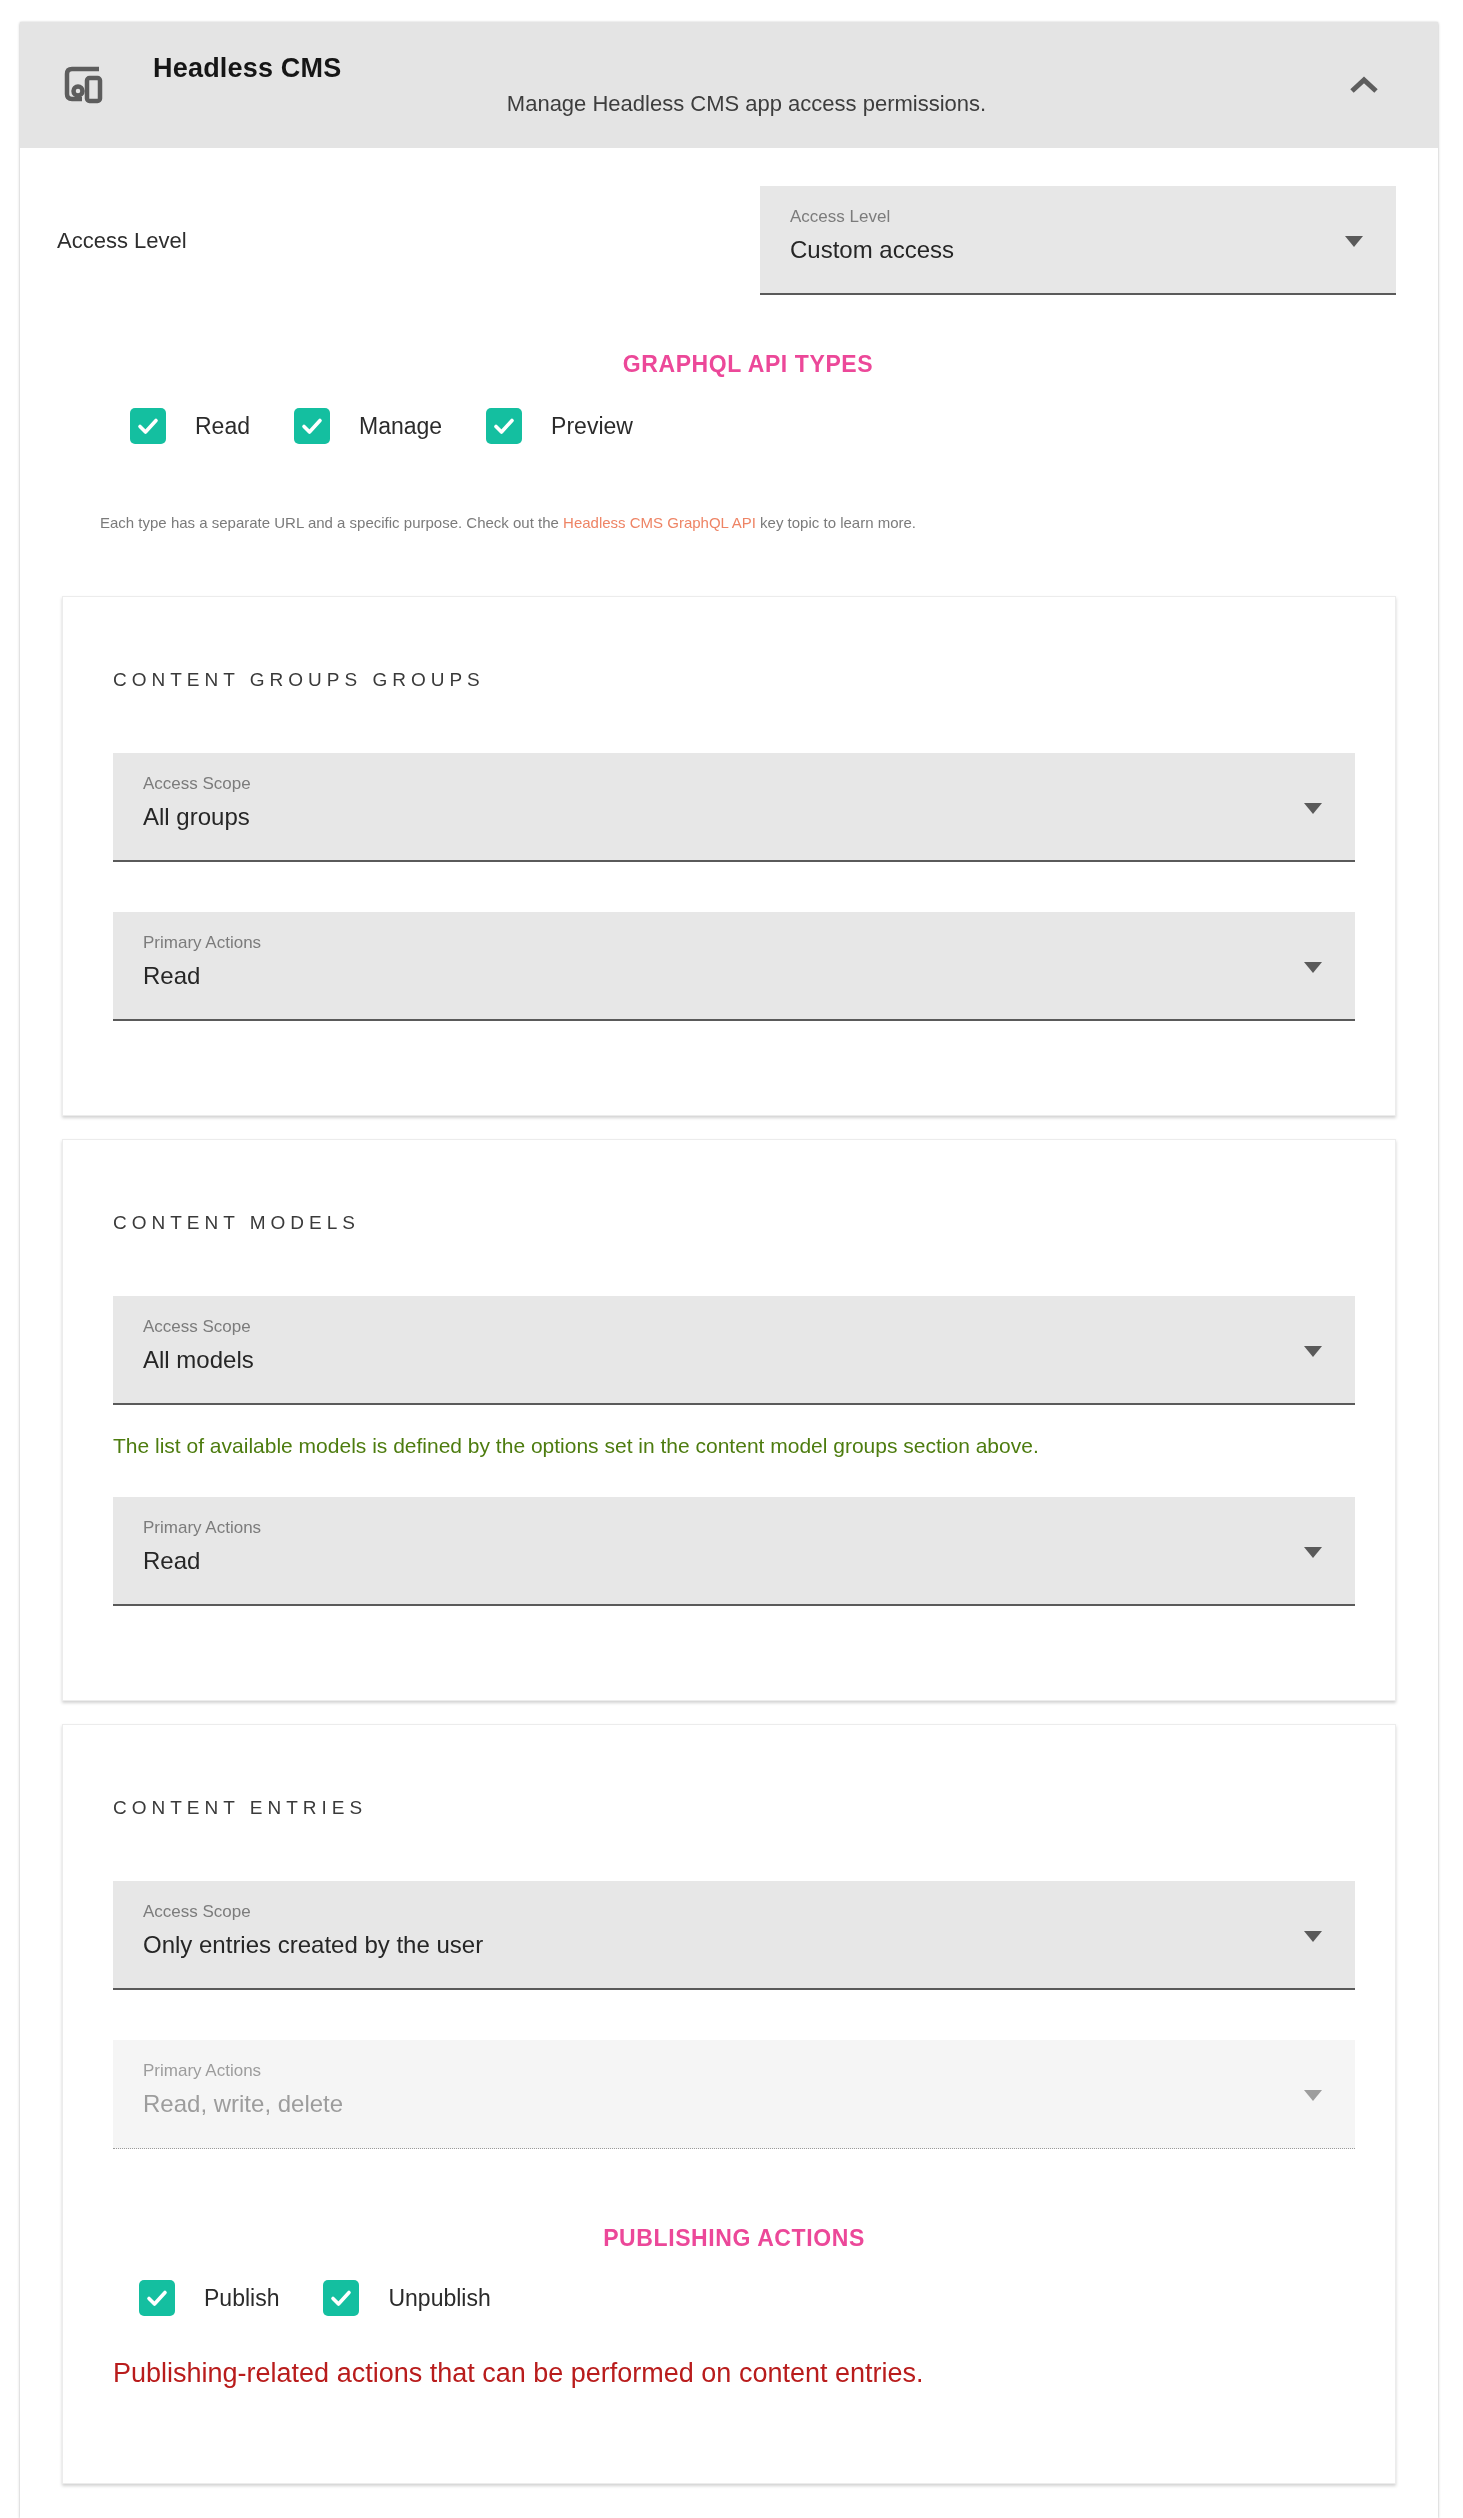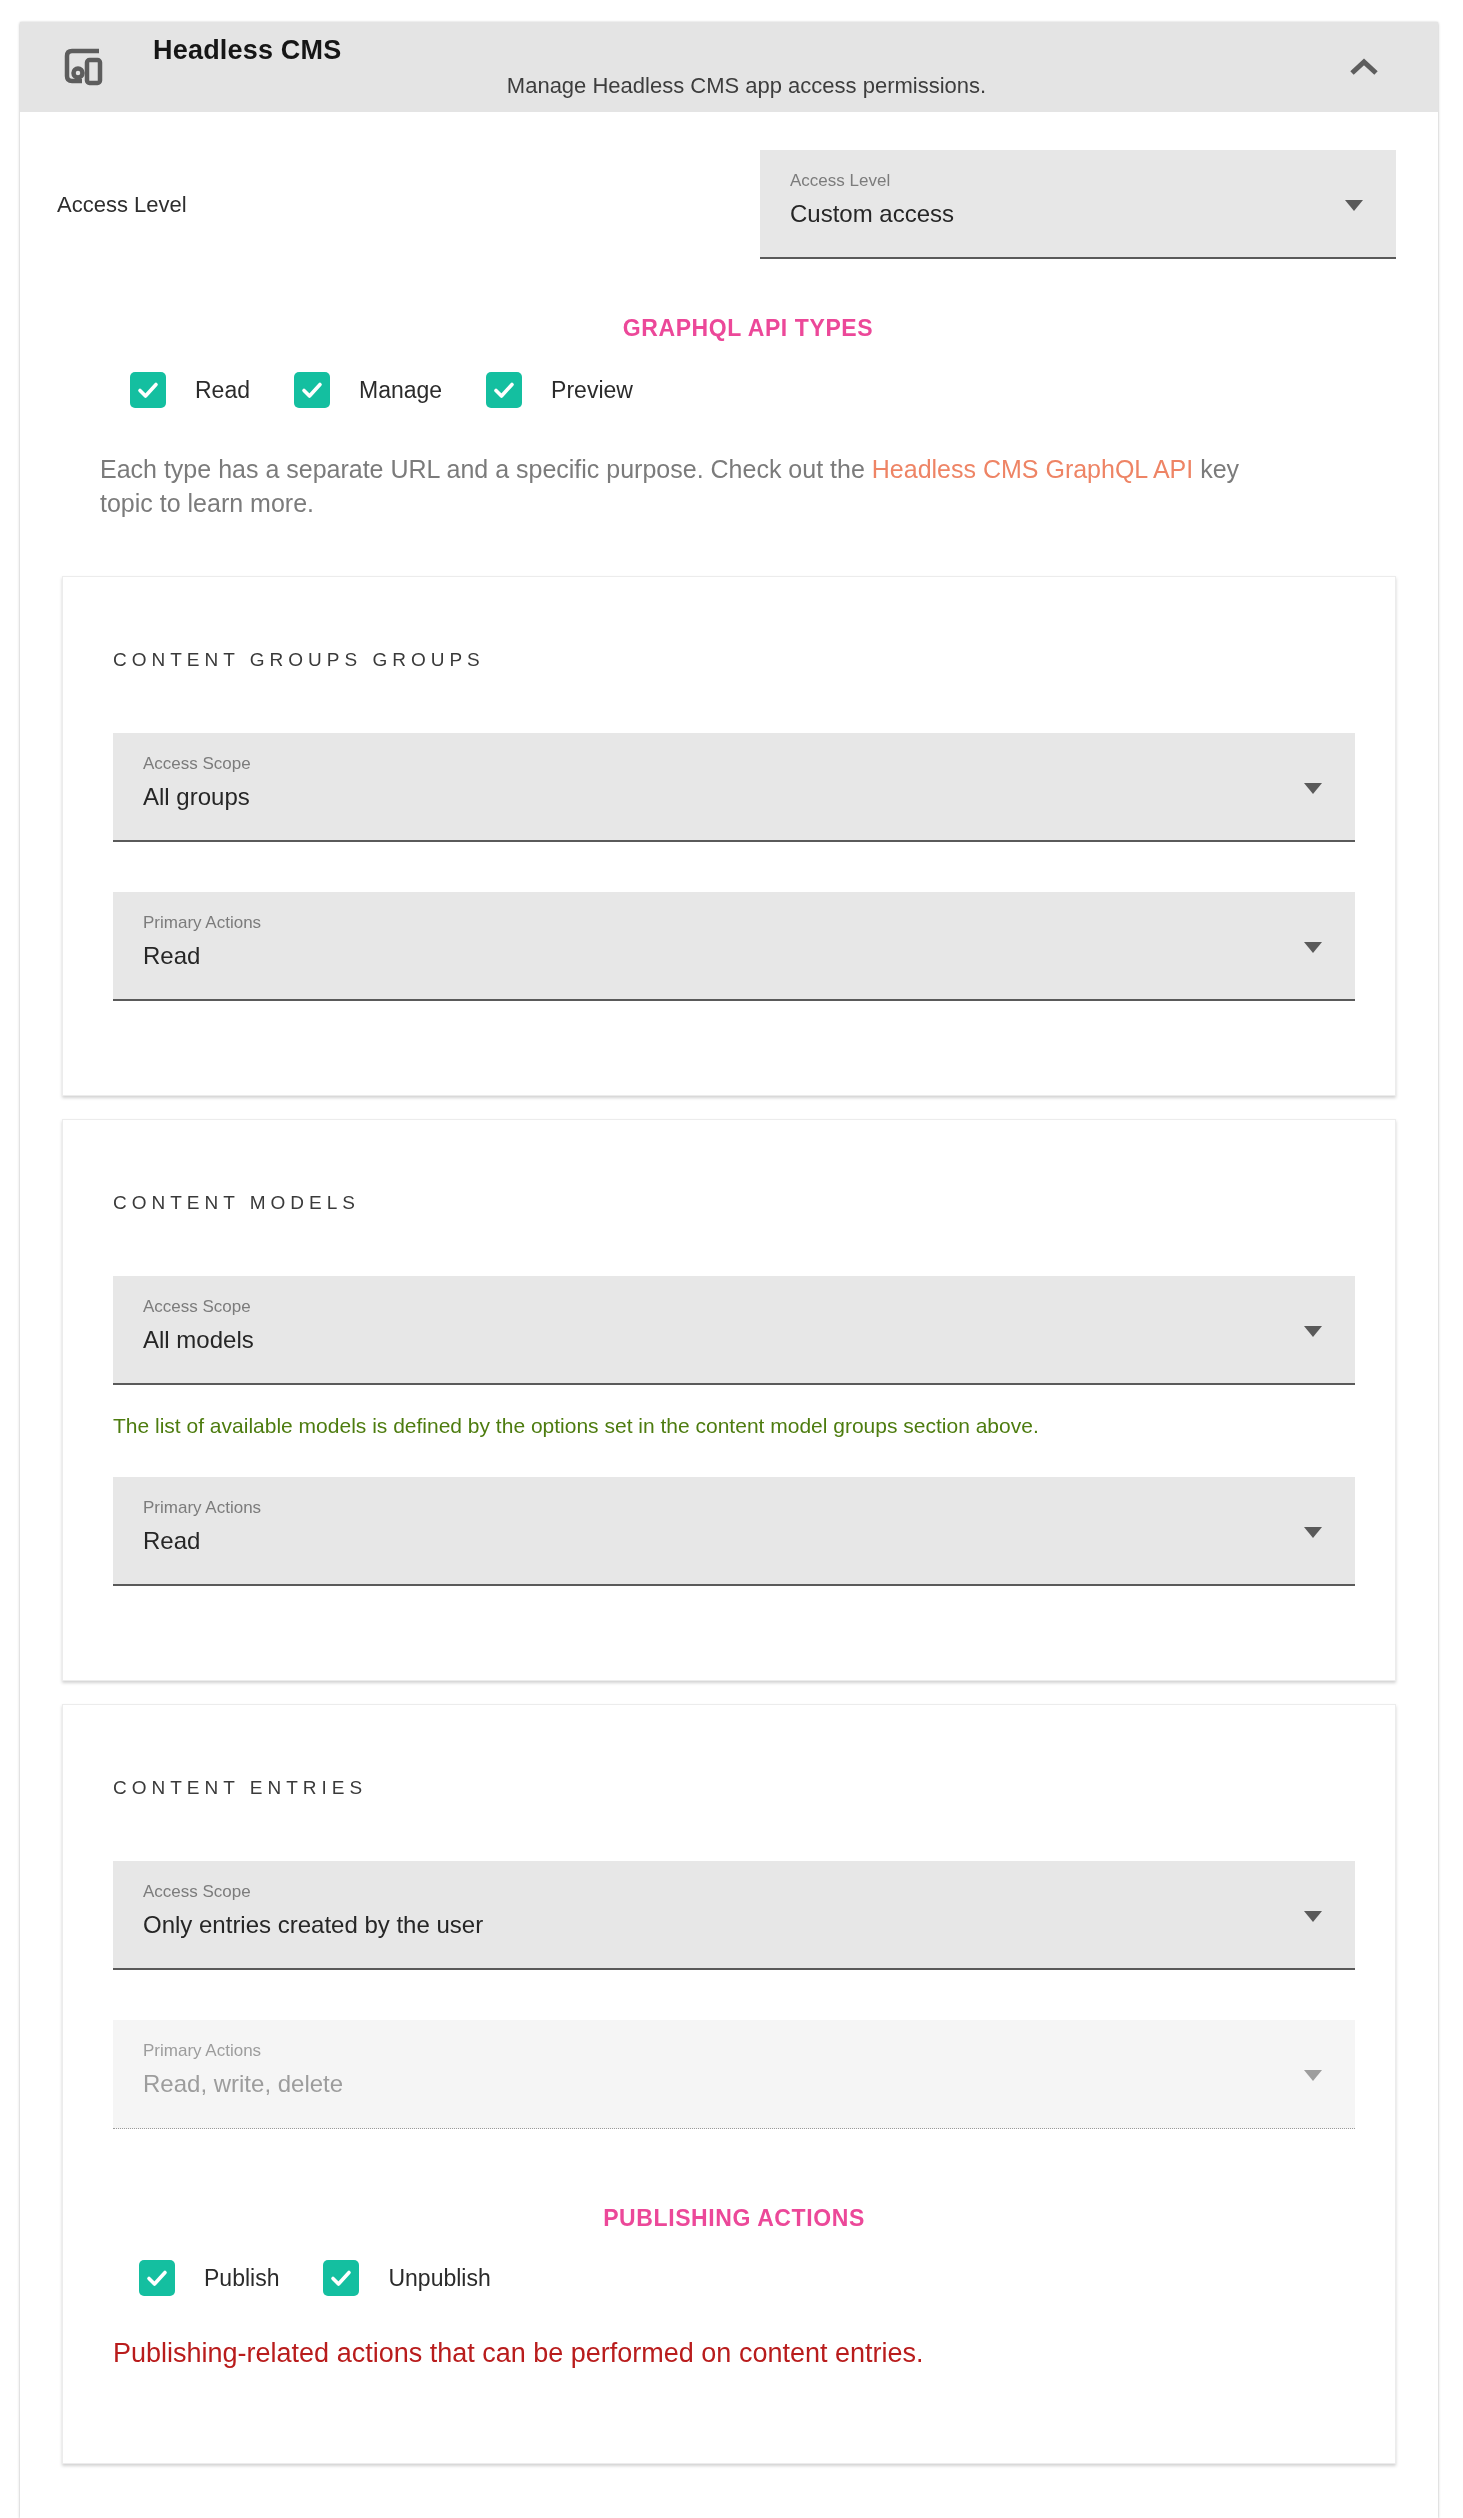--- a/index.html
+++ b/index.html
@@ -12,21 +12,21 @@
   .accordion {
     position: absolute;
     left: 20px; top: 22px;
     width: 1418px;
     min-height: 2496px;
     background: #ffffff;
     box-shadow: 0 1px 3px rgba(0,0,0,0.22), 0 0 2px rgba(0,0,0,0.10);
   }
   
   .acc-header {
-    height: 90px;
+    height: 126px;
     background: #e4e4e4;
     display: flex;
     align-items: center;
     padding: 0 50px 0 41px;
     cursor: pointer;
   }
   .hdr-icon { width: 52px; height: 48px; flex: 0 0 auto; }
   .hdr-text { margin-left: 40px; flex: 1 1 auto; }
   .hdr-title {
     font-size: 27px; font-weight: bold; color: #161616;
@@ -85,22 +85,22 @@
   .cb-row { display: flex; align-items: center; margin: 30px 0 0 30px; }
   .cb-item { display: flex; align-items: center; margin-right: 44px; cursor: pointer; }
   .cb {
     width: 36px; height: 36px; border-radius: 5px;
     background: #14bfa0;
     display: flex; align-items: center; justify-content: center;
     flex: 0 0 auto;
   }
   .cb-label { margin-left: 29px; font-size: 23px; color: #2b2b2b; }
   .help-text {
-    margin-top: 44px;
-    font-size: 25px; line-height: 34px; color: #7b7b7b;
+    margin-top: 62px;
+    font-size: 15px; line-height: 34px; color: #7b7b7b;
     max-width: 1164px;
   }
   .help-link { color: #ee8465; cursor: pointer; }
 
   
   .card {
     margin: 23px 0 0 5px;
     background: #ffffff;
     border: 1px solid #ececec;
     box-shadow: 0 2px 3px rgba(0,0,0,0.18);

